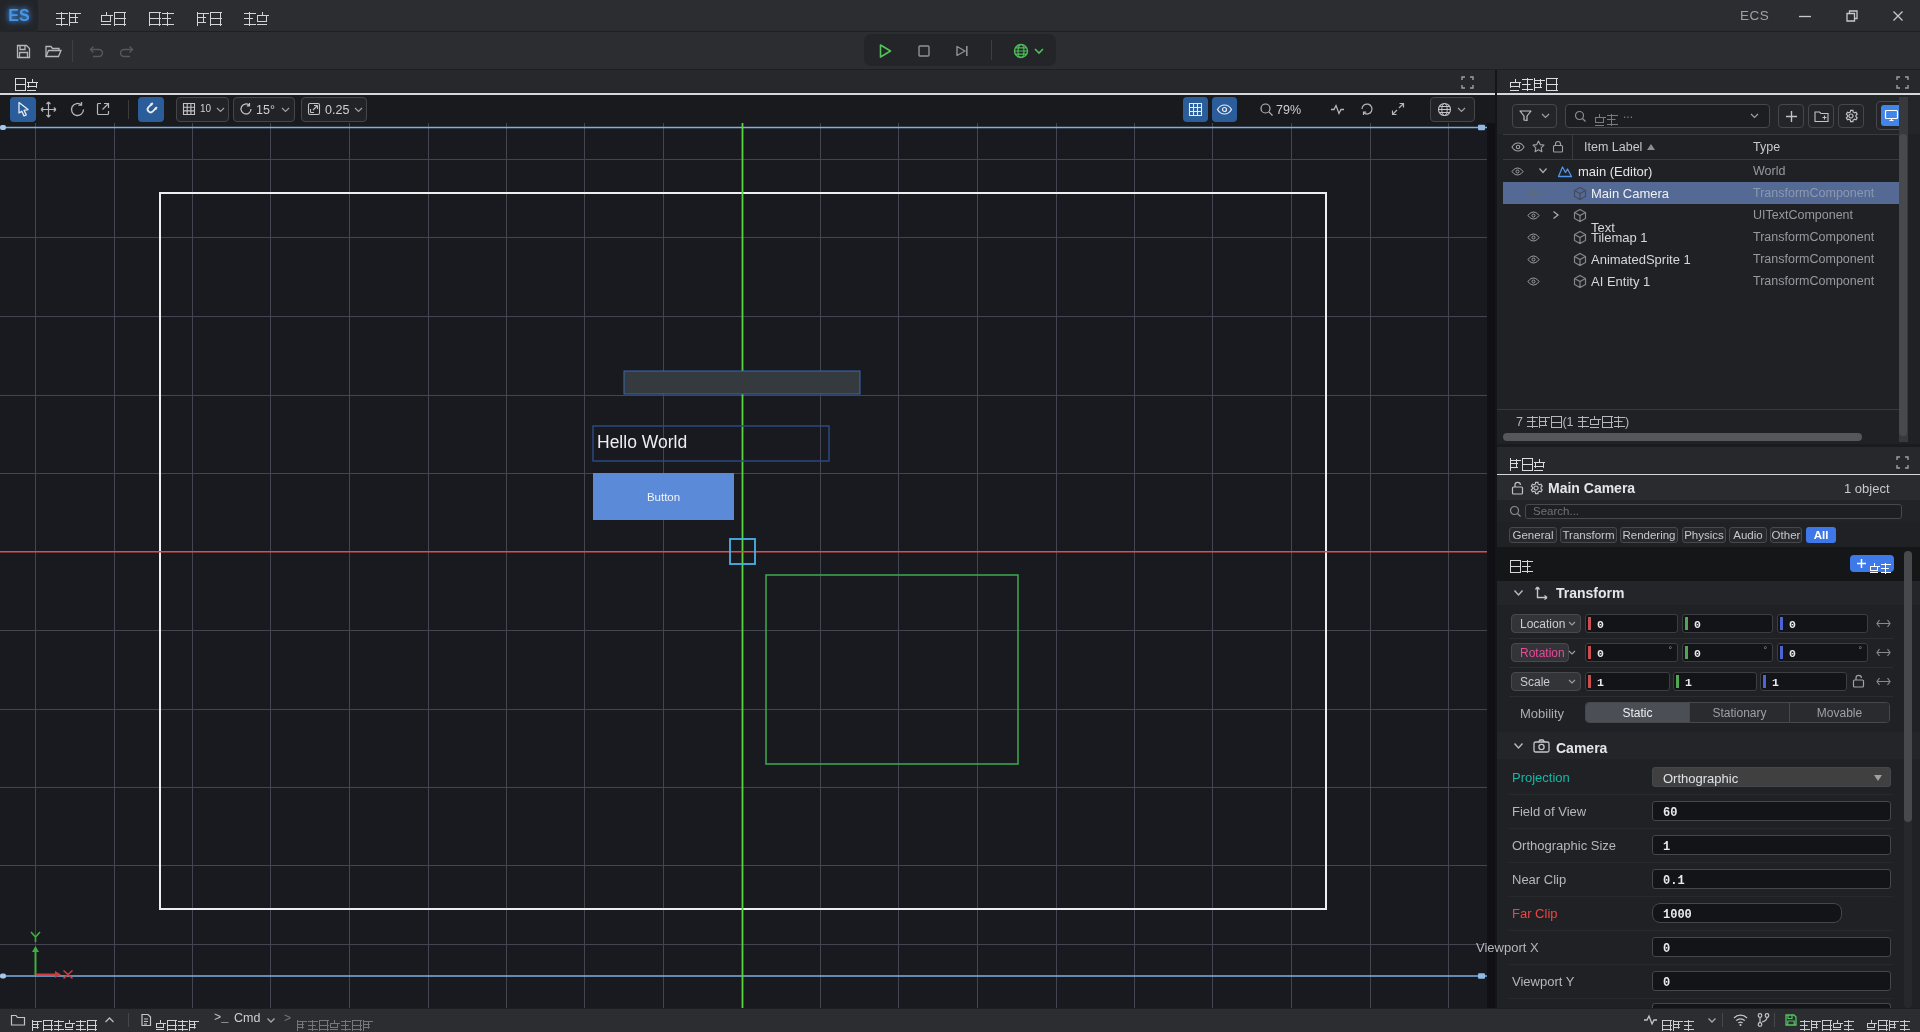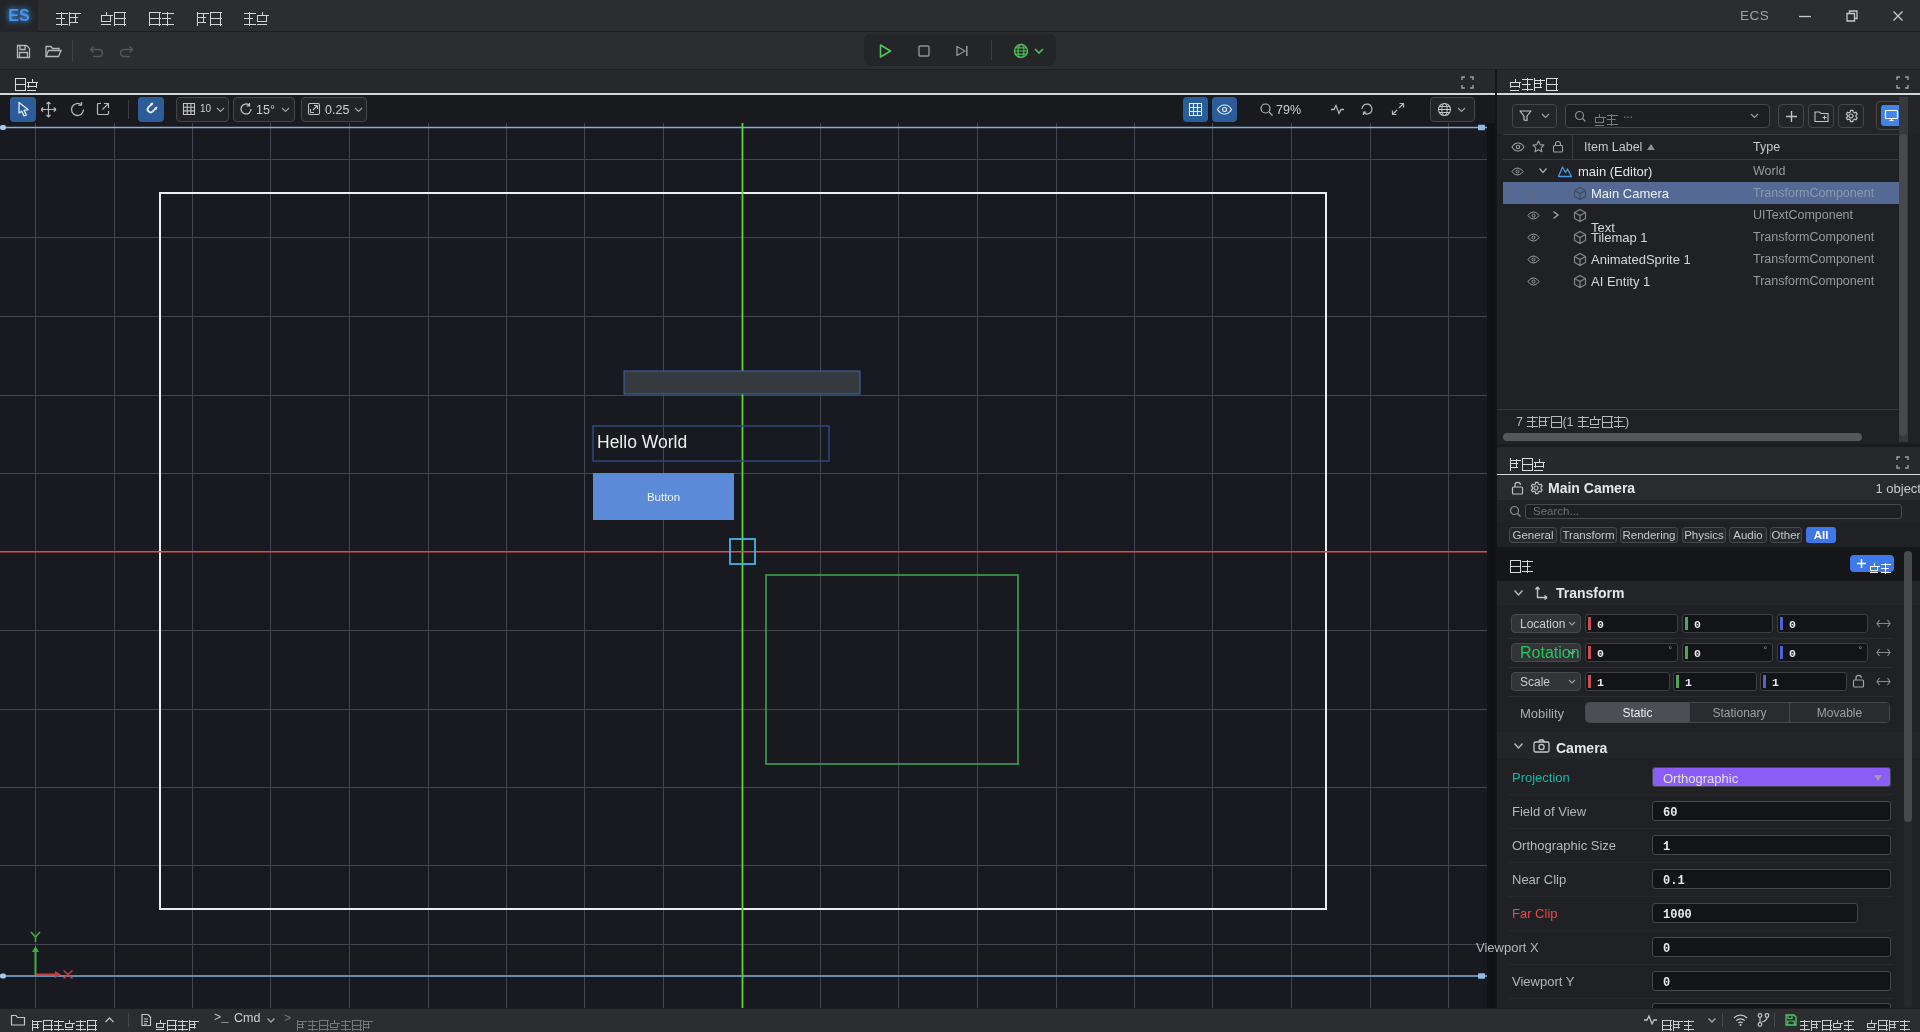--- a/index.html
+++ b/index.html
@@ -358,21 +358,21 @@
 <div class="abs" style="left:1497px;top:473.5px;width:423px;height:1.5px;background:#d5d7da"></div>
 <div class="abs" style="left:1497px;top:475px;width:423px;height:25px;background:#292b2e"></div>
 <svg class="abs" style="left:1511px;top:481px" width="13" height="14" viewBox="0 0 13 14">
       <rect x="1.5" y="6" width="10" height="7" rx="1" fill="none" stroke="#bfc2c6" stroke-width="1.2"></rect>
       <path d="M4 6V4a2.7 2.7 0 015.4 0" fill="none" stroke="#bfc2c6" stroke-width="1.2"></path>
     </svg>
 <svg class="abs" style="left:1529px;top:481px" width="14" height="14" viewBox="0 0 24 24">
       <path fill="none" stroke="#bfc2c6" stroke-width="2" d="M12 8.5a3.5 3.5 0 100 7 3.5 3.5 0 000-7zm8.6 3.5a8.6 8.6 0 00-.12-1.4l2.1-1.64-2-3.46-2.48 1a8.6 8.6 0 00-2.42-1.4L15.3 2.4h-4l-.38 2.7a8.6 8.6 0 00-2.42 1.4l-2.48-1-2 3.46 2.1 1.64a8.6 8.6 0 000 2.8l-2.1 1.64 2 3.46 2.48-1a8.6 8.6 0 002.42 1.4l.38 2.7h4l.38-2.7a8.6 8.6 0 002.42-1.4l2.48 1 2-3.46-2.1-1.64c.08-.46.12-.93.12-1.4z"></path>
     </svg>
 <div class="abs" style="left:1548px;top:480px;font-size:14px;font-weight:bold;color:#e4e7ea">Main Camera</div>
-<div class="abs" style="left:1844px;top:481px;width:77px;font-size:13px;color:#c6c9cd;text-align:right">1 object</div>
+<div class="abs" style="left:1844px;top:481px;width:77px;font-size:13px;color:#c6c9cd;">1 object</div>
 <div class="abs" style="left:1497px;top:500px;width:423px;height:22px;background:#222326"></div>
 <svg class="abs" style="left:1509px;top:505px" width="13" height="13" viewBox="0 0 13 13">
       <circle cx="5.5" cy="5.5" r="4" fill="none" stroke="#8a8d92" stroke-width="1.2"></circle>
       <path d="M8.5 8.5l3 3" stroke="#8a8d92" stroke-width="1.2"></path>
     </svg>
 <div class="abs" style="left:1525px;top:504px;width:377px;height:15px;background:#1e1f22;border:1px solid #47494d;border-radius:3px"></div>
 <div class="abs" style="left:1533px;top:505px;font-size:11.5px;color:#6f7378">Search...</div>
 
 <div class="abs" style="left:1509px;top:527px;width:48px;height:16px;background:#28292c;border:1px solid #46484c;border-radius:3px;font-size:11.5px;color:#c6c9cd;text-align:center;line-height:15px">General</div>
 <div class="abs" style="left:1560px;top:527px;width:57px;height:16px;background:#28292c;border:1px solid #46484c;border-radius:3px;font-size:11.5px;color:#c6c9cd;text-align:center;line-height:15px">Transform</div>
@@ -414,21 +414,21 @@
     </div>
 <div class="abs" style="left:1777px;top:614px;width:91px;height:19px;background:#131417;border:1px solid #3c3e42;border-radius:3px">
       <div style="position:absolute;left:2px;top:2px;width:3px;height:13px;background:#4f63d2"></div>
       <span style="position:absolute;left:11px;top:3px;font:bold 11.5px 'Liberation Mono',monospace;color:#e8eaec">0</span>
     </div>
 <svg class="abs" style="left:1876px;top:618px" width="15" height="11" viewBox="0 0 15 11">
       <path d="M3.5 2L1 5.5 3.5 9M11.5 2L14 5.5 11.5 9M1 5.5h13" fill="none" stroke="#85888d" stroke-width="1.2"></path>
     </svg>
 <div class="abs" style="left:1509px;top:638px;width:384px;height:1px;background:#2c2d30"></div>
 
-<div class="abs" style="left:1511px;top:643px;width:70px;height:19px;background:#323438;border:1px solid #47494d;border-radius:4px;font-size:16px;color:#22c55e;line-height:18px;padding-left:8px">Rotation</div>
+<div class="abs" style="left:1511px;top:643px;width:58px;height:19px;background:#323438;border:1px solid #47494d;border-radius:4px;font-size:12px;color:#ec4899;line-height:18px;padding-left:8px">Rotation</div>
 <svg class="abs" style="left:1568px;top:650px" width="8" height="6" viewBox="0 0 8 6">
       <path d="M1 1l3 3 3-3" fill="none" stroke="#9da0a4" stroke-width="1.1"></path>
     </svg>
 <div class="abs" style="left:1585px;top:643px;width:93px;height:19px;background:#131417;border:1px solid #3c3e42;border-radius:3px">
       <div style="position:absolute;left:2px;top:2px;width:3px;height:13px;background:#c94f4f"></div>
       <span style="position:absolute;left:11px;top:3px;font:bold 11.5px 'Liberation Mono',monospace;color:#e8eaec">0</span>
       <span style="position:absolute;right:5px;top:1px;font-size:9px;color:#9a9da1">°</span>
     </div>
 <div class="abs" style="left:1682px;top:643px;width:91px;height:19px;background:#131417;border:1px solid #3c3e42;border-radius:3px">
       <div style="position:absolute;left:2px;top:2px;width:3px;height:13px;background:#52a553"></div>
@@ -481,21 +481,21 @@
 <svg class="abs" style="left:1513px;top:742px" width="11" height="8" viewBox="0 0 11 8">
       <path d="M1.5 1.5L5.5 6l4-4.5" fill="none" stroke="#b9bcc0" stroke-width="1.4"></path>
     </svg>
 <svg class="abs" style="left:1533px;top:739px" width="17" height="14" viewBox="0 0 17 14">
       <rect x="1" y="3" width="15" height="10" rx="1.5" fill="none" stroke="#c3c6ca" stroke-width="1.3"></rect>
       <path d="M5.5 3L7 1h3l1.5 2" fill="none" stroke="#c3c6ca" stroke-width="1.3"></path>
       <circle cx="8.5" cy="8" r="2.6" fill="none" stroke="#c3c6ca" stroke-width="1.3"></circle>
     </svg>
 <div class="abs" style="left:1556px;top:740px;font-size:14px;font-weight:bold;color:#e4e7ea">Camera</div>
 <div class="abs" style="left:1512px;top:770px;font-size:13px;color:#14b8a6">Projection</div>
-<div class="abs" style="left:1652px;top:767px;width:239px;height:20px;background:#8b5cf6;border:1px solid #45474b;border-radius:3px">
+<div class="abs" style="left:1652px;top:767px;width:239px;height:20px;background:#404040;border:1px solid #45474b;border-radius:3px">
       <span style="position:absolute;left:10px;top:2.5px;font-size:13px;color:#dfe2e5">Orthographic</span>
       <svg style="position:absolute;right:8px;top:7px" width="8" height="6" viewBox="0 0 8 6">
         <path d="M4 6L0 0h8z" fill="#9da0a4"></path>
       </svg>
     </div>
 <div class="abs" style="left:1509px;top:794px;width:384px;height:1px;background:#28292c"></div>
 <div class="abs" style="left:1512px;top:804px;font-size:13px;color:#b4b7bb">Field of View</div>
 <div class="abs" style="left:1652px;top:801px;width:239px;height:20px;background:#131417;border:1px solid #45474b;border-radius:3px">
       <span style="position:absolute;left:10px;top:3.5px;font:bold 12px 'Liberation Mono',monospace;color:#e8eaec">60</span>
     </div>
@@ -504,21 +504,21 @@
 <div class="abs" style="left:1652px;top:835px;width:239px;height:20px;background:#131417;border:1px solid #45474b;border-radius:3px">
       <span style="position:absolute;left:10px;top:3.5px;font:bold 12px 'Liberation Mono',monospace;color:#e8eaec">1</span>
     </div>
 <div class="abs" style="left:1509px;top:862px;width:384px;height:1px;background:#28292c"></div>
 <div class="abs" style="left:1512px;top:872px;font-size:13px;color:#b4b7bb">Near Clip</div>
 <div class="abs" style="left:1652px;top:869px;width:239px;height:20px;background:#131417;border:1px solid #45474b;border-radius:3px">
       <span style="position:absolute;left:10px;top:3.5px;font:bold 12px 'Liberation Mono',monospace;color:#e8eaec">0.1</span>
     </div>
 <div class="abs" style="left:1509px;top:896px;width:384px;height:1px;background:#28292c"></div>
 <div class="abs" style="left:1512px;top:906px;font-size:13px;color:#ef4444">Far Clip</div>
-<div class="abs" style="left:1652px;top:903px;width:206px;height:20px;background:#131417;border:1px solid #45474b;border-radius:3px">
+<div class="abs" style="left:1652px;top:903px;width:190px;height:20px;background:#131417;border:1px solid #45474b;border-radius:8px">
       <span style="position:absolute;left:10px;top:3.5px;font:bold 12px 'Liberation Mono',monospace;color:#e8eaec">1000</span>
     </div>
 <div class="abs" style="left:1509px;top:930px;width:384px;height:1px;background:#28292c"></div>
 <div class="abs" style="left:1476px;top:940px;font-size:13px;color:#b4b7bb">Viewport X</div>
 <div class="abs" style="left:1652px;top:937px;width:239px;height:20px;background:#131417;border:1px solid #45474b;border-radius:3px">
       <span style="position:absolute;left:10px;top:3.5px;font:bold 12px 'Liberation Mono',monospace;color:#e8eaec">0</span>
     </div>
 <div class="abs" style="left:1509px;top:964px;width:384px;height:1px;background:#28292c"></div>
 <div class="abs" style="left:1512px;top:974px;font-size:13px;color:#b4b7bb">Viewport Y</div>
 <div class="abs" style="left:1652px;top:971px;width:239px;height:20px;background:#131417;border:1px solid #45474b;border-radius:3px">

